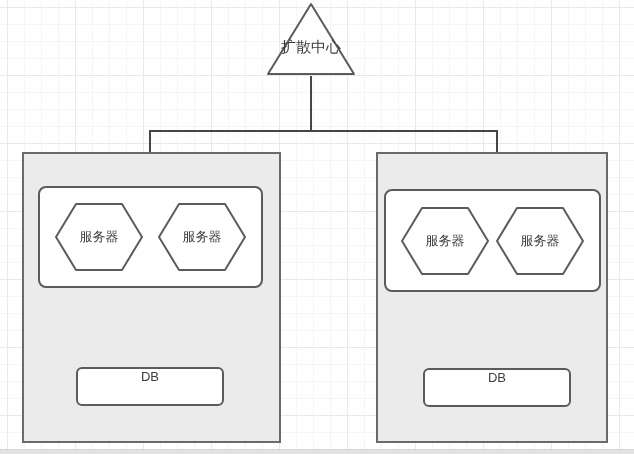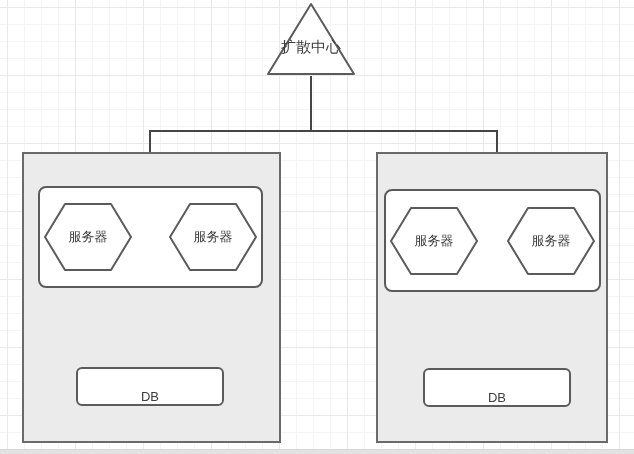--- a/index.html
+++ b/index.html
@@ -34,36 +34,36 @@
   .zone{
     position:absolute;background:var(--zone-fill);
     border:2px solid #6a6a6a;box-sizing:border-box;
   }
   .zone-left{left:22px;top:152px;width:259px;height:291px;}
   .zone-right{left:376px;top:152px;width:232px;height:291px;}
 
   .server-group{
     position:absolute;background:var(--node-fill);
     border:2px solid var(--stroke);border-radius:8px;box-sizing:border-box;
-    display:flex;align-items:center;justify-content:space-between;padding:0 4px;
+    display:flex;align-items:center;justify-content:space-between;padding:0 15px;
   }
   .zone-left .server-group{left:14px;top:32px;width:225px;height:102px;}
   .zone-right .server-group{left:6px;top:35px;width:217px;height:103px;}
 
   .hexagon{position:relative;width:88px;height:70px;flex:0 0 auto;}
   .hexagon svg{position:absolute;left:0;top:0;}
   .hexagon .label{
     position:absolute;left:0;top:0;width:100%;height:100%;
     display:flex;align-items:center;justify-content:center;
     font-size:13px;color:var(--text);
   }
   .db-box{
     position:absolute;background:var(--node-fill);
     border:2px solid var(--stroke);border-radius:6px;box-sizing:border-box;
-    display:flex;align-items:flex-end;justify-content:center;
+    display:flex;align-items:flex-start;justify-content:center;
     font-size:13px;color:var(--text);
   }
   .zone-left .db-box{left:52px;top:213px;width:148px;height:39px;}
   .zone-right .db-box{left:45px;top:214px;width:148px;height:39px;}
 
   .bottom-edge{position:absolute;left:0;bottom:0;width:100%;height:5px;
     background:var(--edge-bar);border-top:1px solid #d6d6d6;box-sizing:border-box;}
 </style>
 </head>
 <body>

